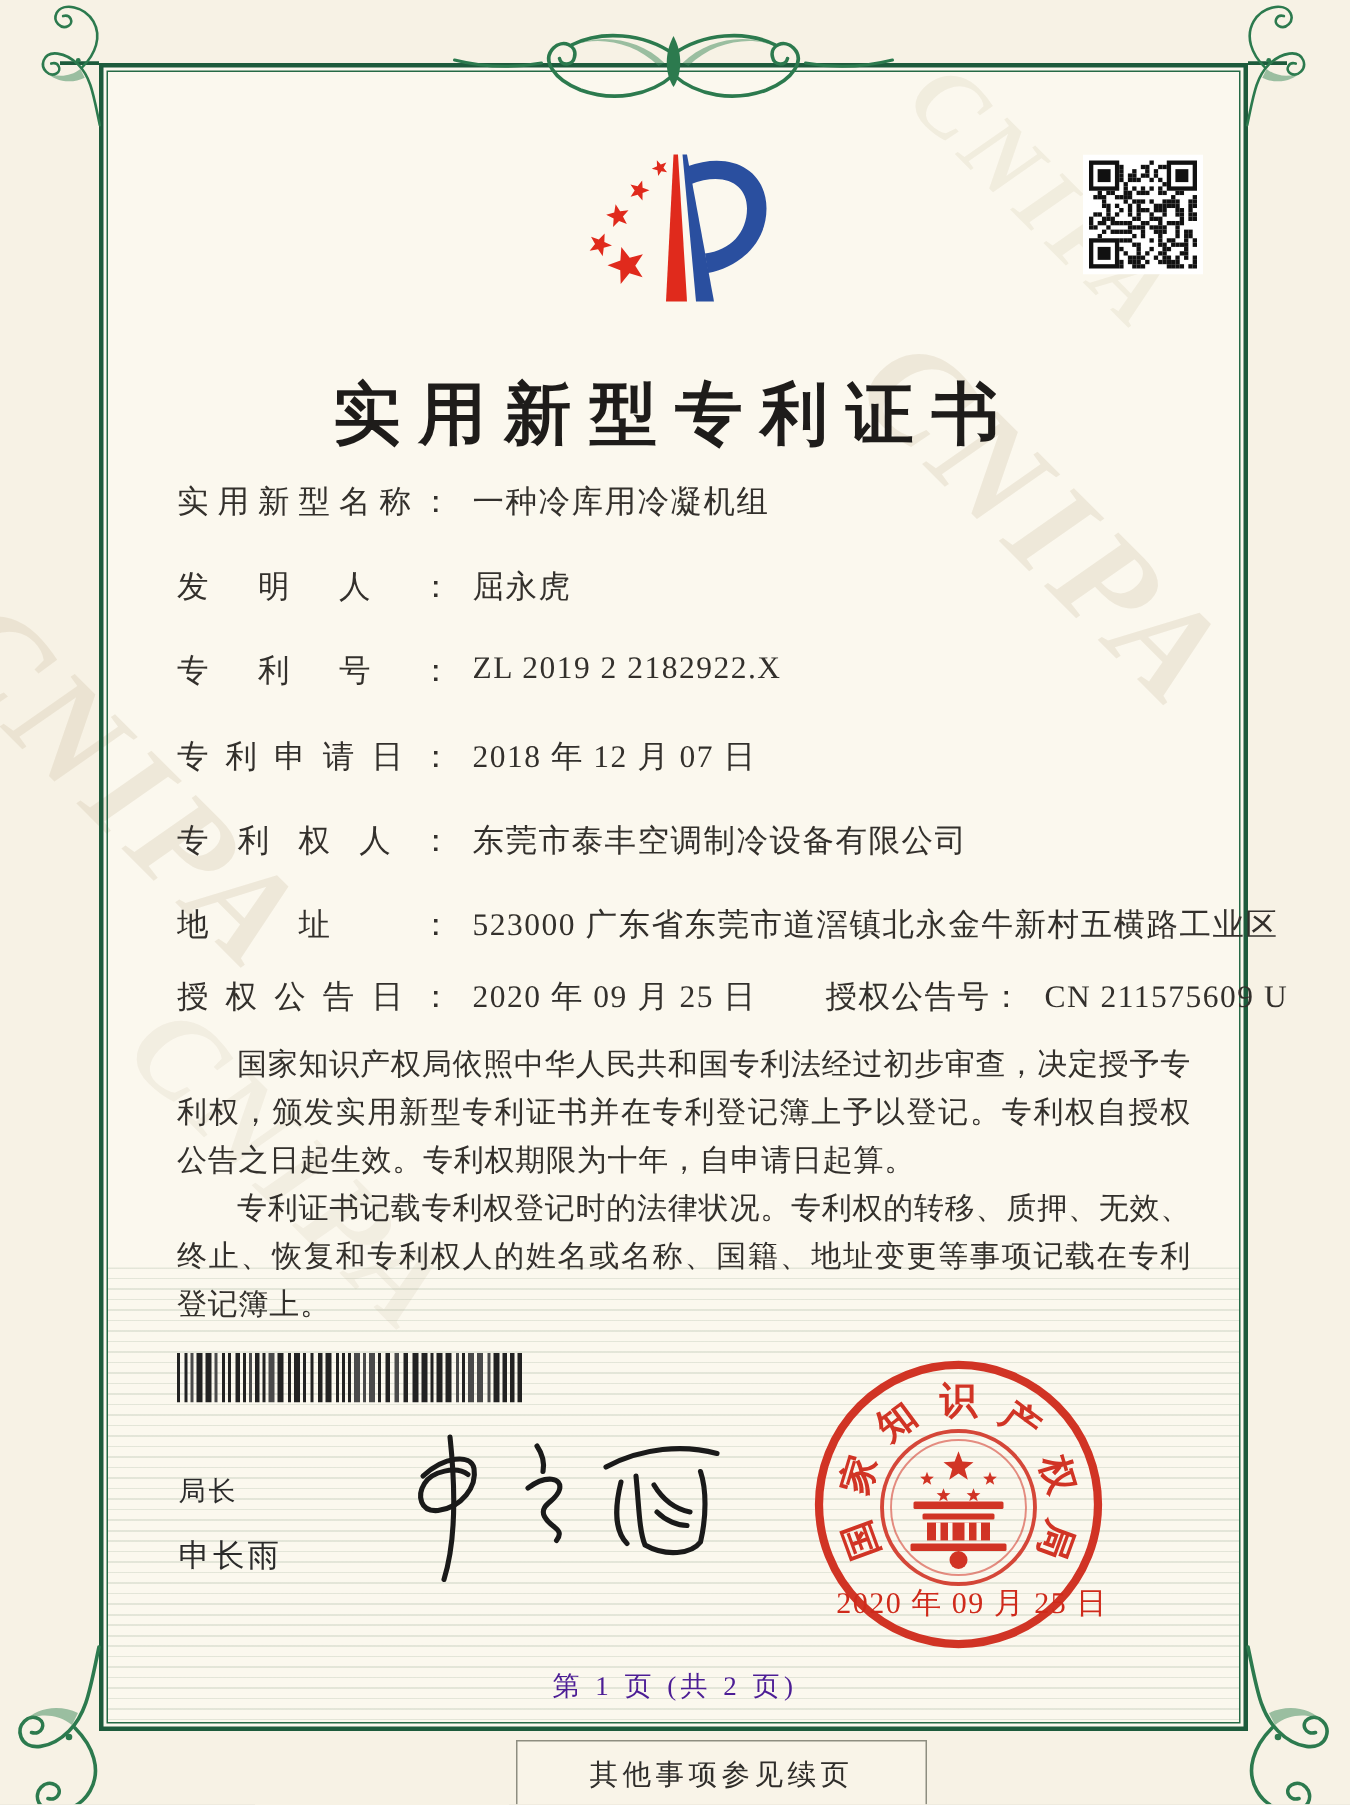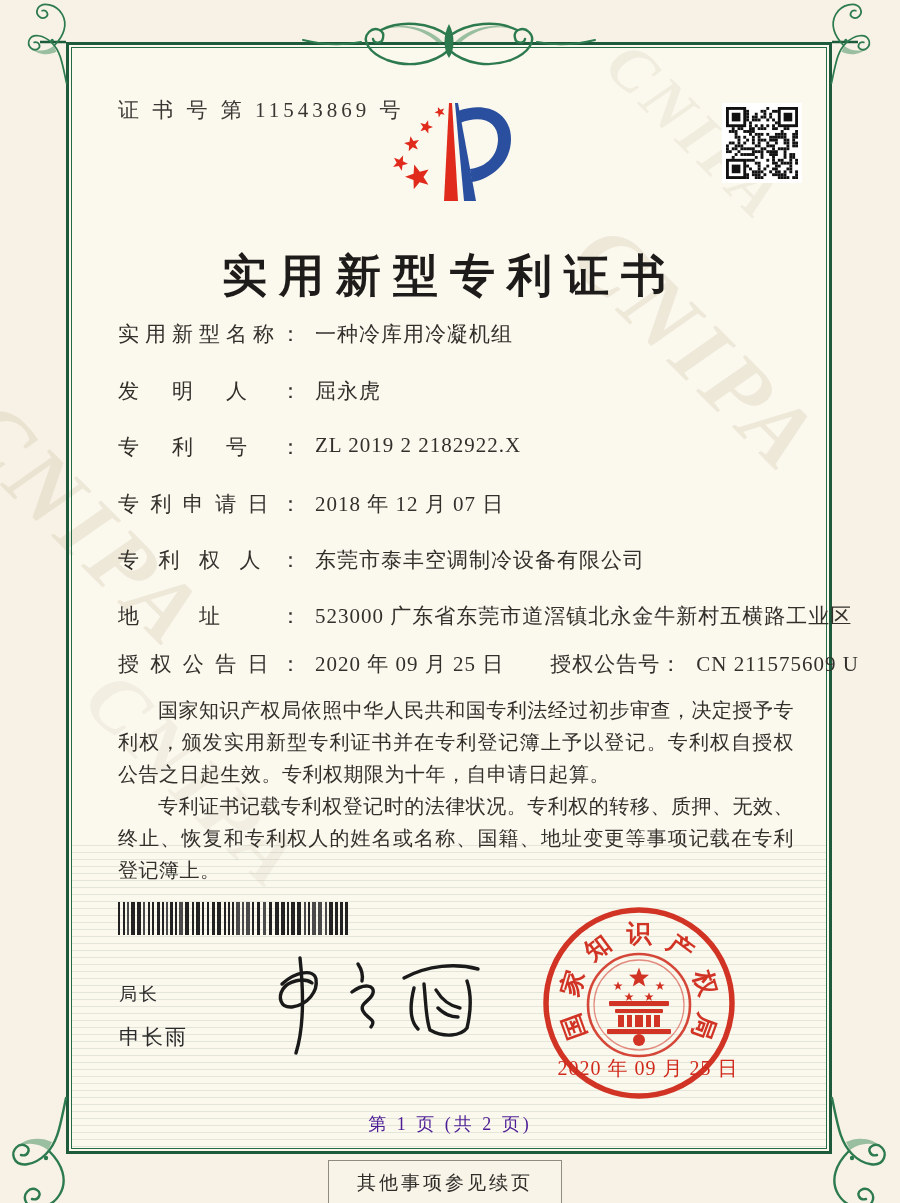--- a/index.html
+++ b/index.html
@@ -55,21 +55,21 @@
   .director-name{position:absolute;left:119px;top:1023px;font-size:21px;
     font-family:Liberation Sans, sans-serif;color:#2b2b2b;letter-spacing:2px;}
   .signature{position:absolute;left:252px;top:946px;width:240px;height:112px;}
 
   .seal{position:absolute;left:540px;top:904px;width:198px;height:198px;opacity:0.95;}
   .seal-date{position:absolute;left:548px;top:1055px;width:200px;text-align:center;
     font-size:20px;color:#cf2a1b;letter-spacing:1px;white-space:nowrap;}
 
   .page-num{position:absolute;left:0;top:1112px;width:100%;text-align:center;
     font-size:18px;letter-spacing:3px;color:#4c1d95;}
-  .cont-box{position:absolute;left:328px;top:1160px;width:234px;height:43px;
+  .cont-box{position:absolute;left:344px;top:1160px;width:274px;height:43px;
     border:1px solid #8e8d80;border-bottom:none;background:#f9f4e8;
     text-align:center;padding-top:9px;box-sizing:border-box;}
   .cont-box span{font-size:19px;letter-spacing:3px;color:#2f2d2a;}
 </style>
 </head>
 <body>
 
 <div class="page">
 
   <div class="inner-bg"></div>
@@ -113,21 +113,20 @@
         <use href="#cornerFlourish"></use>
       </g>
     <g transform="translate(68,46) scale(0.72,-0.72)">
         <use href="#cornerFlourish"></use>
       </g>
     <g transform="translate(830,46) scale(-0.72,-0.72)">
         <use href="#cornerFlourish"></use>
       </g>
   </svg>
 
-  <div class="cert-no">证 书 号 第 11543869 号</div>
 
   <svg class="logo" id="logo-svg" viewBox="0 0 135 112">
     <g id="logo-stars">
         <polygon points="26.2,67.6 31.8,74.8 40.6,72.5 35.5,80.1 40.4,87.8 31.6,85.2 25.8,92.3 25.5,83.1 17.0,79.8 25.6,76.7" fill="#e02a1c"></polygon>
         <polygon points="15.1,58.6 14.9,64.3 20.0,66.7 14.5,68.2 13.8,73.8 10.7,69.1 5.1,70.1 8.7,65.7 6.0,60.8 11.2,62.7" fill="#e02a1c"></polygon>
         <polygon points="22.4,39.2 25.4,43.9 31.0,43.1 27.3,47.4 29.9,52.4 24.7,50.3 20.7,54.3 21.1,48.7 16.1,46.1 21.5,44.7" fill="#e02a1c"></polygon>
         <polygon points="40.1,23.3 40.4,28.2 45.0,29.9 40.4,31.7 40.3,36.6 37.1,32.8 32.4,34.2 35.1,30.0 32.3,26.0 37.1,27.2" fill="#e02a1c"></polygon>
         <polygon points="49.9,9.9 52.5,12.7 56.2,11.4 54.3,14.8 56.7,17.8 52.9,17.1 50.8,20.4 50.3,16.5 46.5,15.5 50.0,13.8" fill="#e02a1c"></polygon>
       </g>
     <polygon points="61,6 64,6 70,104 56,104" fill="#e02a1c"></polygon>

